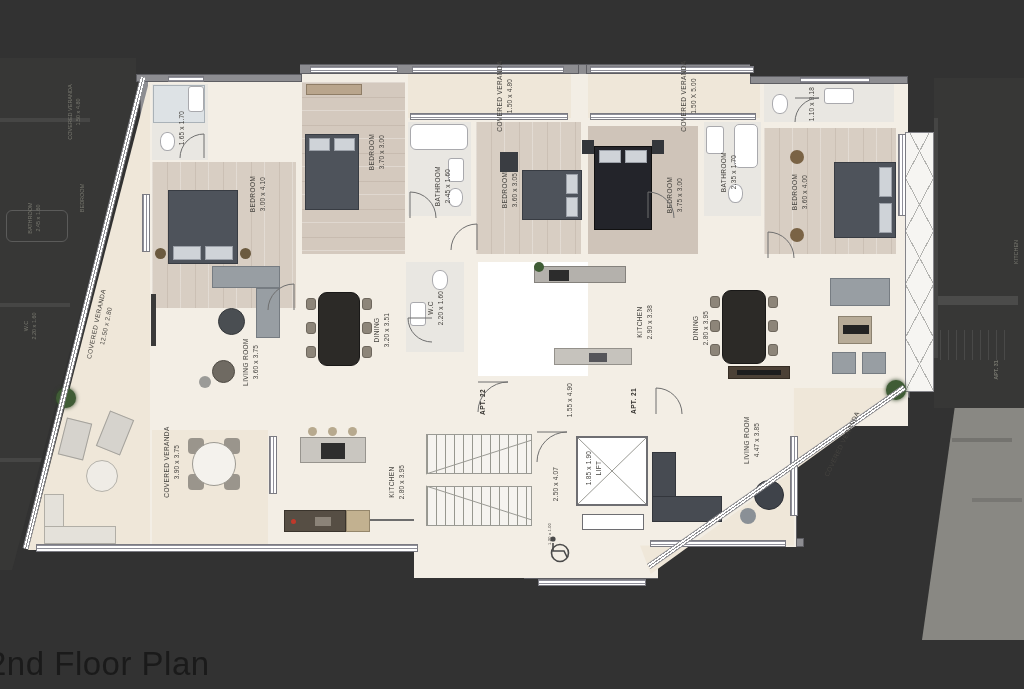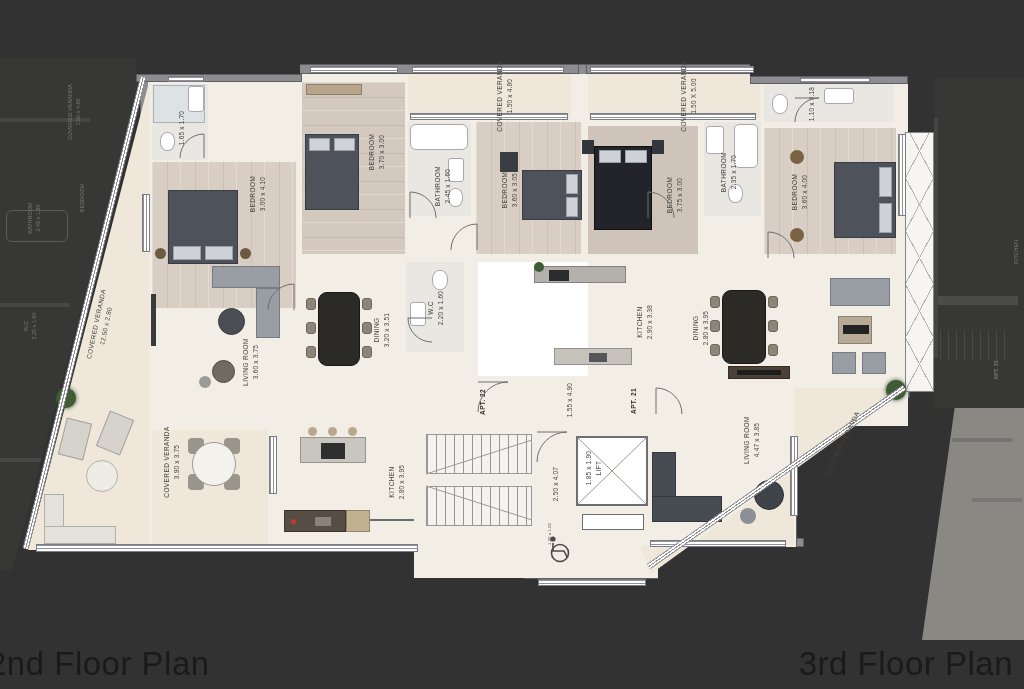--- a/index.html
+++ b/index.html
@@ -410,15 +410,14 @@
   </div>
   <div class="lbl" style="left:172px;top:462px;">
     <span>COVERED VERANDA</span>
       <span class="dims">3.90 x 3.75</span>
   </div>
   <div class="lbl lbl-tiny" style="left:550px;top:534px;">
     <span class="dims">1.20 x 1.00</span>
   </div>
 
   <div class="caption" style="left:-12px;top:645px;">2nd Floor Plan</div>
-  <div class="caption" style="right:11px;top:645px;">3rd Floor Plan</div>
 
 </div>
 
 </body></html>

